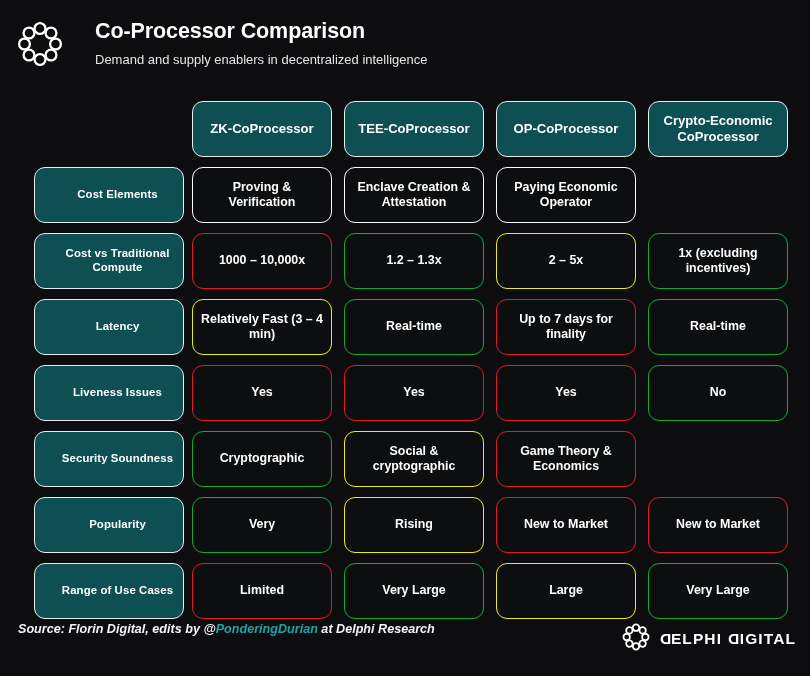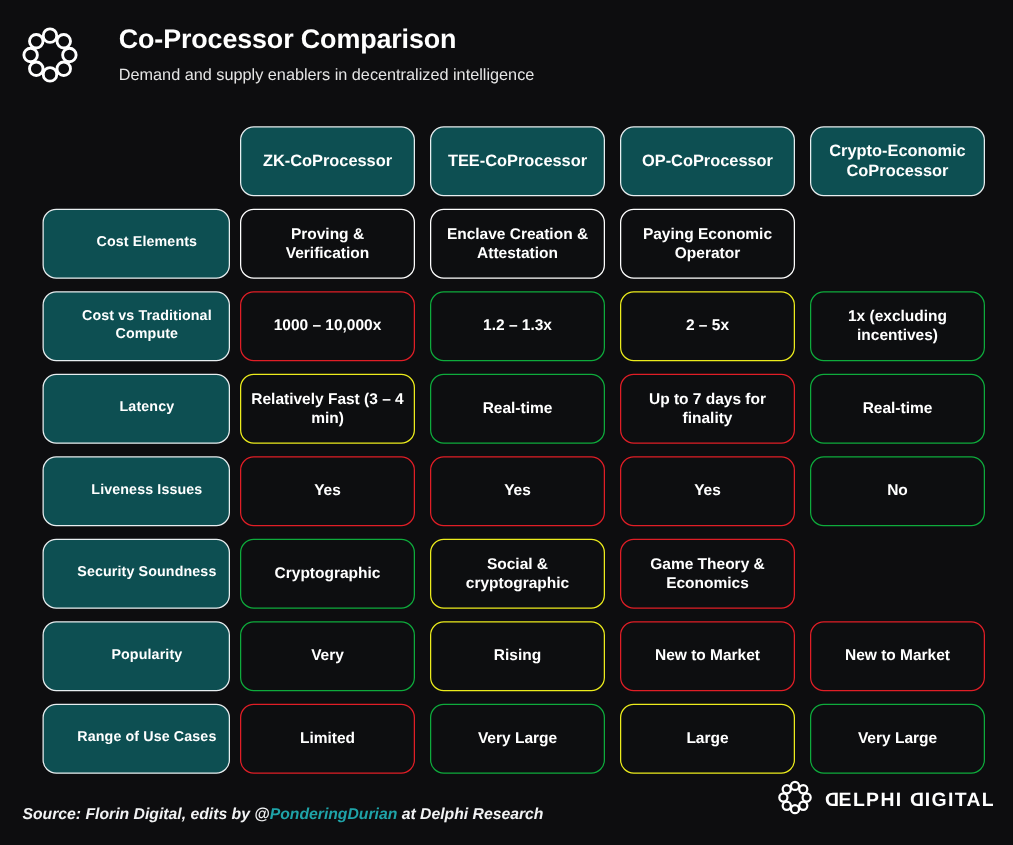--- a/index.html
+++ b/index.html
@@ -116,21 +116,21 @@
   .b-yellow { border-color: #ecec1c; }
 
   
   .footer {
     position: absolute;
     left: 0;
     top: 622px;
     width: 810px;
     height: 36px;
     display: flex;
-    align-items: flex-end;
+    align-items: flex-start;
     justify-content: space-between;
     padding: 0 14px 0 18px;
     box-sizing: border-box;
   }
   .source {
     font-size: 12.6px;
     font-style: italic;
     font-weight: bold;
     color: #f2f3f4;
     white-space: nowrap;

